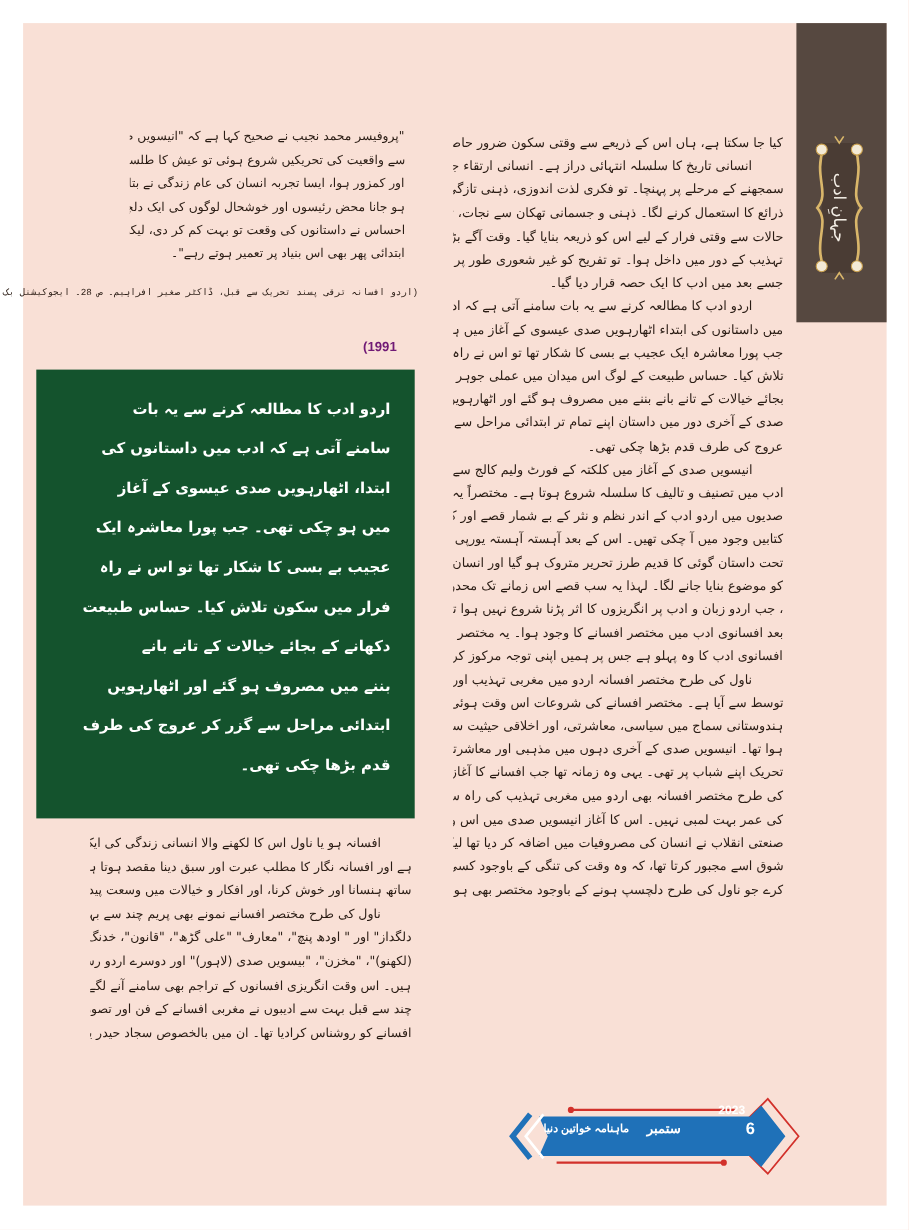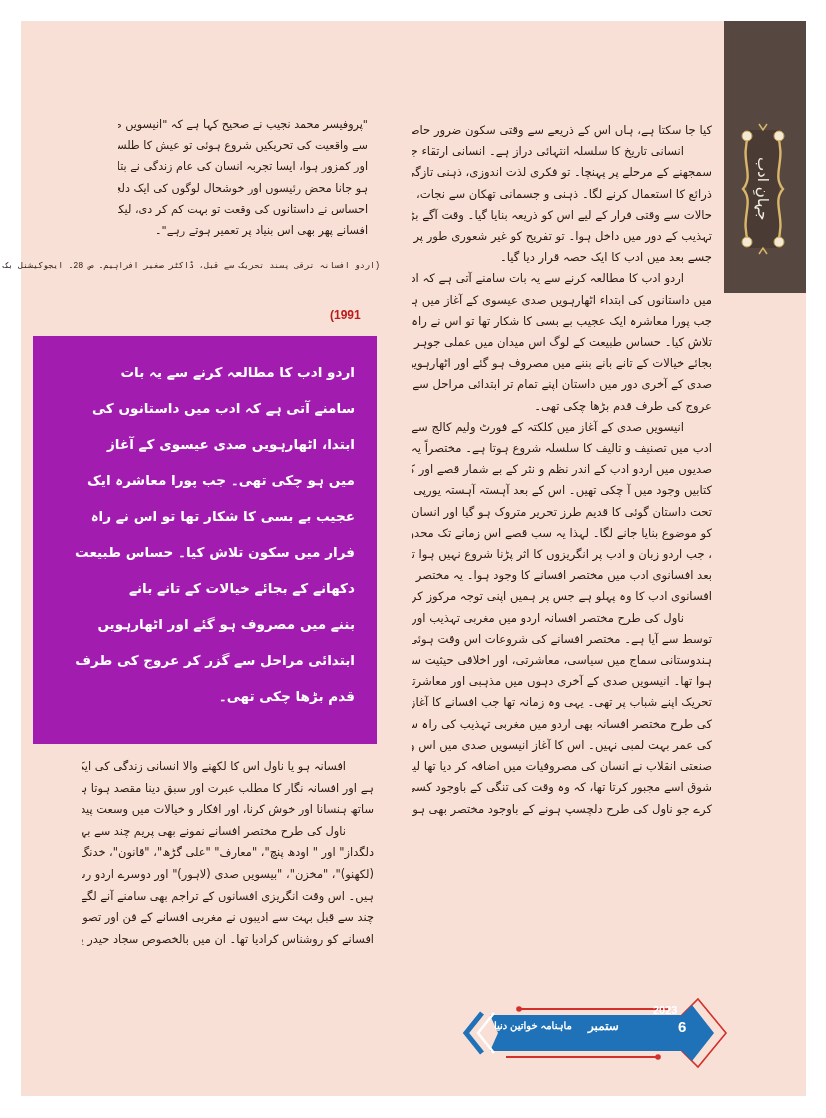--- a/index.html
+++ b/index.html
@@ -28,23 +28,23 @@
     position: absolute; direction: rtl; text-align: justify; text-align-last: right;
     color: #2a1c14; font-family: "DejaVu Sans", sans-serif;
   }
   .col p { margin: 0; }
   .col .line { display: block; white-space: nowrap; overflow: hidden; }
   .right-col { left: 412px; top: 120px; width: 300px; font-size: 11.6px; line-height: 21.2px; }
   .quote-col { left: 118px; top: 114px; width: 250px; font-size: 11.2px; line-height: 21.2px; }
   .citation { position: absolute; left: 40px; top: 260px; width: 340px; direction: rtl; text-align: right;
     font-size: 8.4px; color: #2a1c14; font-family: Liberation Mono, monospace; white-space: nowrap; }
   .year { position: absolute; left: 330px; top: 308px; width: 50px; text-align: left;
-    font-size: 12px; font-weight: bold; color: #b91c1c; font-family: "Liberation Sans", sans-serif; }
+    font-size: 12px; font-weight: bold; color: #701a75; font-family: "Liberation Sans", sans-serif; }
   .bluebox {
-    position: absolute; left: 33px; top: 336px; width: 344px; height: 408px; background: #a21caf;
+    position: absolute; left: 33px; top: 336px; width: 344px; height: 408px; background: #14532d;
   }
   .bluebox .txt {
     position: absolute; right: 22px; top: 18px; width: 290px; direction: rtl; text-align: justify; text-align-last: right;
     color: #ffffff; font-weight: bold; font-size: 13.6px; line-height: 36px;
     font-family: "DejaVu Sans", sans-serif;
   }
   .bluebox .txt .line { display: block; white-space: nowrap; overflow: hidden; }
   .left-bottom { left: 82px; top: 756px; width: 292px; font-size: 11.4px; line-height: 21.6px; }
   .indent { padding-right: 28px; }
   .footer { position: absolute; left: 460px; top: 995px; width: 270px; height: 80px; }
@@ -77,21 +77,21 @@
   </svg>
   <div class="ornament-title">جہانِ ادب</div>
 </div>
 
 <div class="col quote-col">
   <span class="line">"پروفیسر محمد نجیب نے صحیح کہا ہے کہ "انیسویں صدی کے وسط</span>
   <span class="line">سے واقعیت کی تحریکیں شروع ہوئی تو عیش کا طلسم کچھ کم ہو</span>
   <span class="line">اور کمزور ہوا، ایسا تجربہ انسان کی عام زندگی نے بتایا کہ عاشق</span>
   <span class="line">ہو جانا محض رئیسوں اور خوشحال لوگوں کی ایک دلچسپی ہے۔ اس</span>
   <span class="line">احساس نے داستانوں کی وقعت تو بہت کم کر دی، لیکن ناول</span>
-  <span class="line">افسانے پھر بھی اس بنیاد پر تعمیر ہوتے رہے"۔</span>
+  <span class="line">ابتدائی پھر بھی اس بنیاد پر تعمیر ہوتے رہے"۔</span>
 </div>
 <div class="citation">(اردو افسانہ ترقی پسند تحریک سے قبل، ڈاکٹر صغیر افراہیم۔ ص 28۔ ایجوکیشنل بک ہاؤس علی گڑھ</div>
 <div class="year">(1991</div>
 
 <div class="bluebox">
   <div class="txt">
     <span class="line">اردو ادب کا مطالعہ کرنے سے یہ بات</span>
     <span class="line">سامنے آتی ہے کہ ادب میں داستانوں کی</span>
     <span class="line">ابتدا، اٹھارہویں صدی عیسوی کے آغاز</span>
     <span class="line">میں ہو چکی تھی۔ جب پورا معاشرہ ایک</span>

